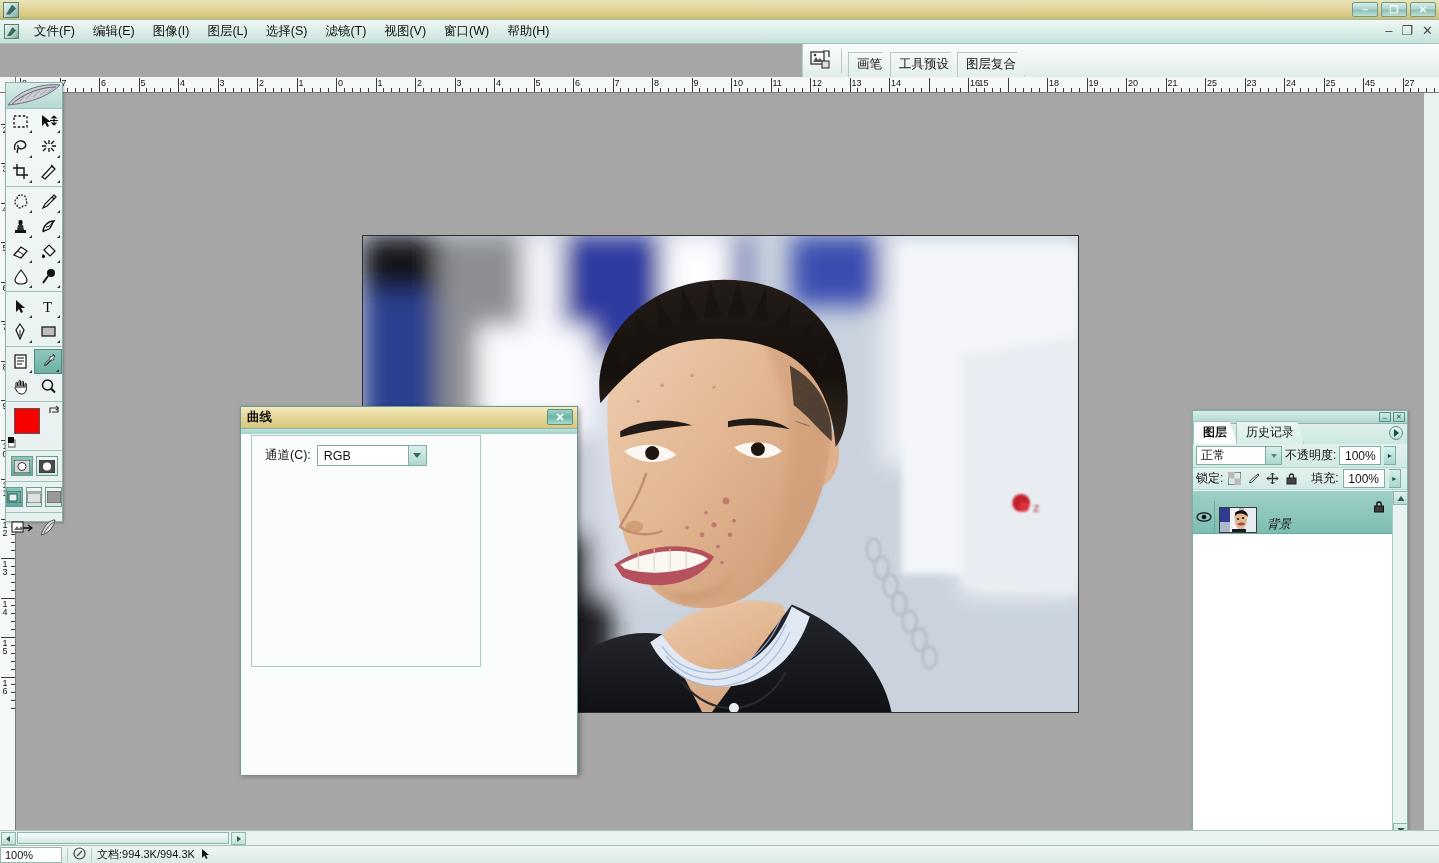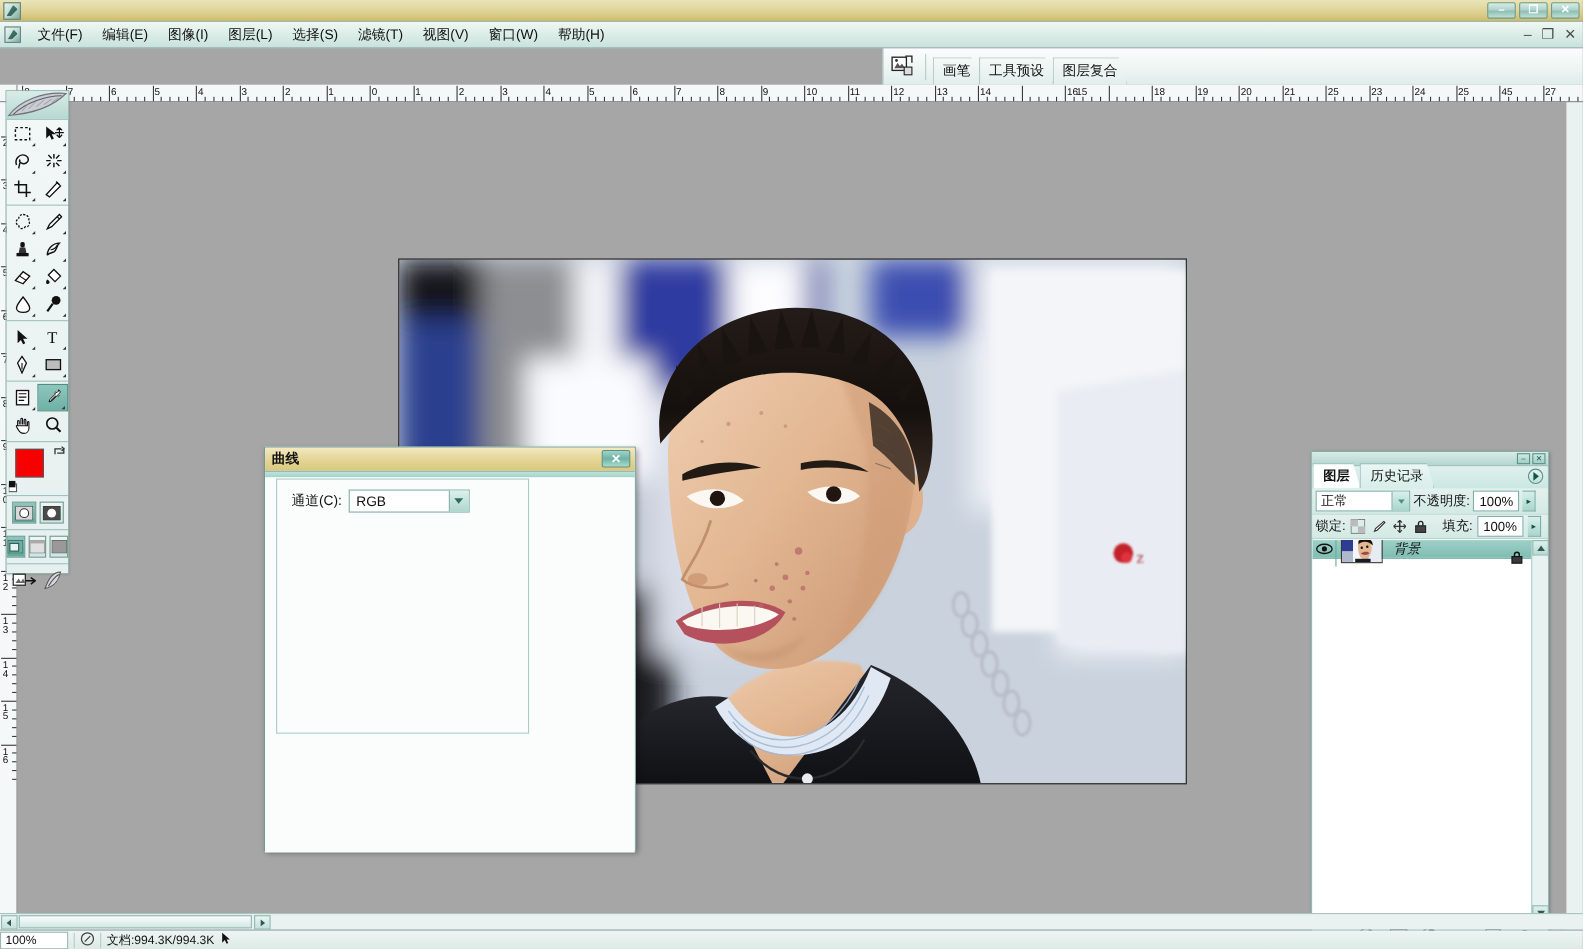--- a/index.html
+++ b/index.html
@@ -250,21 +250,21 @@
   .pn-lbl { font-size:12px; color:#111; white-space:nowrap; }
   .num-box { width:42px;height:19px;border:1px solid #7fb0a8;background:#fff;
     display:flex;align-items:center;justify-content:center;font-size:12px;color:#111;}
   .spin { width:12px;height:19px;border:1px solid #7fb0a8;border-left:none;
     background:linear-gradient(to bottom,#d8efEA,#a8d6cd);display:flex;align-items:center;justify-content:center;
     font-size:8px;color:#14524a;}
   .pn-row2 { height:22px; display:flex; align-items:center; padding:0 3px; gap:4px;
     background:linear-gradient(to bottom,#e3f1ee,#d3e9e4); border-bottom:1px solid #b6d6cf;}
   .lockicon { width:15px;height:15px;display:flex;align-items:center;justify-content:center;}
   .layer-list { position:absolute; left:0; right:0; top:80px; bottom:25px; background:#fff; overflow:hidden;}
-  .layer-row { height:17px; display:flex; align-items:center;
+  .layer-row { height:43px; display:flex; align-items:flex-end;
     background:linear-gradient(to bottom,#9ed0c7,#7ebdb2); border-bottom:1px solid #6ba99f; position:relative;}
   .eye-cell { width:22px;height:32px;display:flex;align-items:center;justify-content:center;
      border-right:1px solid #6ba99f;}
   .thumb { width:38px;height:26px;border:1px solid #3a3a3a;margin-left:4px; overflow:hidden; position:relative;}
   .layer-name { font-size:12px; font-style:italic; color:#111; margin-left:10px; }
   .layer-lock { position:absolute; right:22px; top:9px; }
   .panel-scroll { position:absolute; right:0; top:80px; width:15px; bottom:25px;
      background:#e8f2f0; border-left:1px solid #a8ccc5; }
   .ps-arrow { width:15px;height:14px;background:linear-gradient(to bottom,#dff0ec,#b6dad2);
      border:1px solid #8cb7af; display:flex;align-items:center;justify-content:center;}

